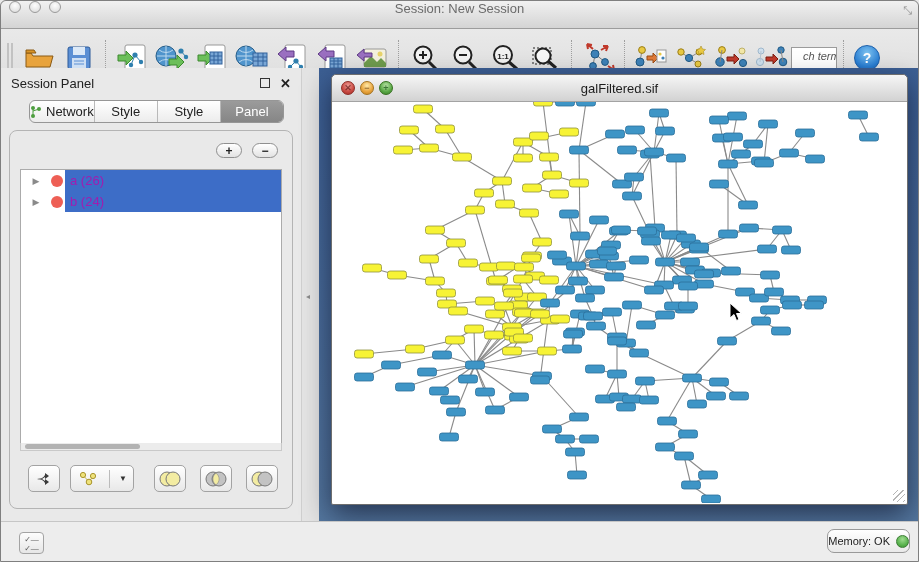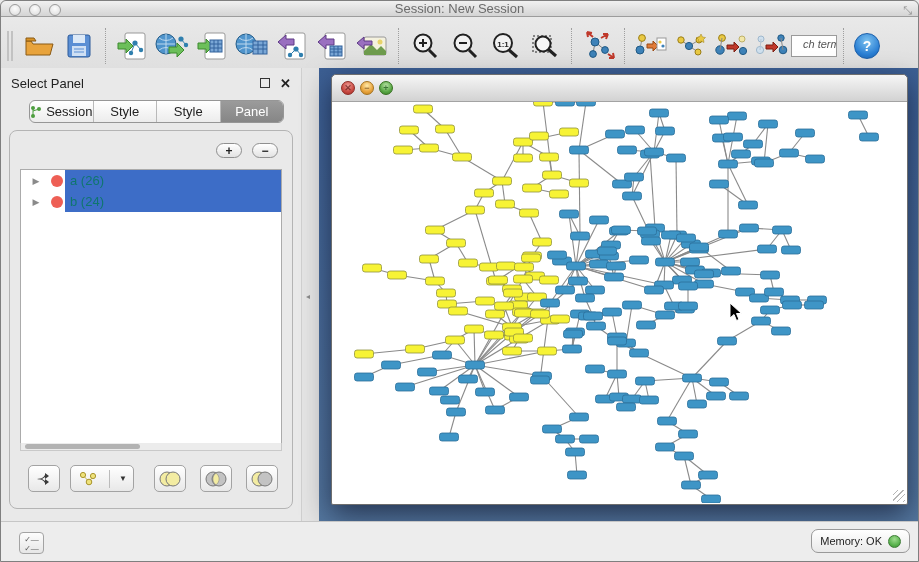--- a/index.html
+++ b/index.html
@@ -1,22 +1,22 @@
 <!DOCTYPE html>
 <html><head>
 <meta charset="utf-8">
 <style>
   * { margin:0; padding:0; box-sizing:border-box; }
   html,body { width:919px; height:562px; overflow:hidden; }
   body { font-family:"Liberation Sans", sans-serif; background:#e9e9e9; position:relative;
          border:1px solid #7f7f7f; border-radius:6px 6px 0 0; }
 
   
-  .titlebar { height:16px; background:linear-gradient(#f1f1f1,#d4d4d4); border-bottom:1px solid #9c9c9c;
-              border-radius:6px 6px 0 0; position:relative; display:flex; align-items:flex-end; }
+  .titlebar { height:28px; background:linear-gradient(#f1f1f1,#d4d4d4); border-bottom:1px solid #9c9c9c;
+              border-radius:6px 6px 0 0; position:relative; display:flex; align-items:flex-start; }
   .traffic { display:flex; gap:8px; margin-left:8px; }
   .tl-circle { width:12px; height:12px; border-radius:50%; border:1px solid #9a9a9a;
                background:radial-gradient(circle at 50% 35%, #fdfdfd, #d9d9d9); }
   .win-title { position:absolute; left:0; right:0; text-align:center; font-size:13px; color:#6b6b6b; }
   .expand-ic { position:absolute; right:6px; top:3px; color:#8f8f8f; font-size:11px; }
 
   
   .toolbar { height:58px; background:linear-gradient(#e9e9e9,#dedede); border-bottom:1px solid #a6a6a6;
              display:flex; align-items:center; padding:0 4px; }
   .grip { width:6px; height:30px; border-left:2px solid #c2c2c2; border-right:2px solid #c2c2c2; margin:0 6px 0 2px; }
@@ -54,21 +54,21 @@
   .pm-btn { width:26px; height:15px; border:1px solid #8f8f8f; border-radius:8px;
             background:linear-gradient(#ffffff,#e3e3e3); font-size:12px; font-weight:bold; color:#222;
             display:flex; align-items:center; justify-content:center; line-height:0; }
 
   .set-list { position:absolute; left:10px; right:10px; top:38px; height:281px; background:#fff;
               border:1px solid #ababab; overflow:hidden; }
   .tree-row { height:21px; display:flex; align-items:center; position:relative; font-size:13px; }
   .tw { width:14px; text-align:center; color:#8a8a8a; font-size:9px; margin-left:8px; }
   .dot { width:12px; height:12px; border-radius:50%; background:#ee5f55; margin:0 5px 0 8px; }
   .row-hl { position:absolute; left:44px; right:0; top:0; bottom:0; background:#3d6dc7; z-index:0; }
-  .tree-row span.lbl { position:relative; z-index:1; padding-left:2px; color:#0f766e; }
+  .tree-row span.lbl { position:relative; z-index:1; padding-left:2px; color:#a21caf; }
   .hscroll { position:absolute; left:10px; right:10px; top:312px; height:8px; background:#ececec;
              border:1px solid #c9c9c9; border-top:none; }
   .hthumb { position:absolute; left:4px; top:1px; width:115px; height:5px; border-radius:3px; background:#b3b3b3; }
 
   .cp-actions { position:absolute; left:18px; right:10px; bottom:16px; height:27px; display:flex; align-items:center; }
   .act-btn { height:27px; border:1px solid #a3a3a3; border-radius:5px; background:linear-gradient(#ffffff,#e8e8e8);
              display:flex; align-items:center; justify-content:center; }
 
   
   .desktop { flex:1; background:linear-gradient(#3c5f94,#54779f); position:relative; }
@@ -88,21 +88,21 @@
   .grip-corner { position:absolute; right:1px; bottom:1px; width:12px; height:12px;
     background:repeating-linear-gradient(135deg, transparent 0 3px, #b5b5b5 3px 4px); }
   .cursor-arrow { position:absolute; left:396px; top:200px; z-index:5; }
 
   
   .statusbar { position:absolute; left:0; right:0; bottom:0; height:40px; background:#ededed;
                border-top:1px solid #c6c6c6; }
   .task-btn { position:absolute; left:18px; top:10px; width:25px; height:22px; border:1px solid #a3a3a3;
               border-radius:4px; background:linear-gradient(#fdfdfd,#e6e6e6);
               font-size:8px; color:#555; line-height:9px; text-align:center; padding-top:2px; }
-  .mem-badge { position:absolute; right:8px; top:7px; height:24px; padding:0 8px; border:1px solid #999;
+  .mem-badge { position:absolute; right:8px; top:7px; height:24px; padding:0 0; border:1px solid #999;
                border-radius:7px; background:linear-gradient(#ffffff,#e9e9e9); display:flex; align-items:center;
                gap:6px; font-size:11px; color:#222; }
   .mem-dot { width:13px; height:13px; border-radius:50%; border:1px solid #3c7d35;
              background:radial-gradient(circle at 50% 30%, #9fdc8f, #55b04a 65%, #3d8a33); }
   svg text { font-family:"Liberation Sans", sans-serif; }
 </style>
 </head>
 <body>
 
 <div class="titlebar">
@@ -289,35 +289,35 @@
   <div class="tb-sep"></div>
   <div class="help-btn">
       <span>?</span>
     </div>
 </div>
 
 <div class="main">
 
   <div class="control-panel">
     <div class="cp-header">
-      <div class="cp-title">Select Panel</div>
+      <div class="cp-title">Session Panel</div>
       <div class="cp-float"></div>
       <div class="cp-close">✕</div>
     </div>
 
     <div class="seg-tabs">
       <div class="seg">
         <svg width="12" height="14" viewBox="0 0 12 14">
             <line x1="3" y1="3" x2="3" y2="11" stroke="#4d9e3f"></line>
             <line x1="3" y1="6" x2="9" y2="4" stroke="#4d9e3f"></line>
             <circle cx="3" cy="3" r="2" fill="#4d9e3f"></circle>
             <circle cx="9" cy="4" r="2" fill="#4d9e3f"></circle>
             <circle cx="3" cy="11" r="2" fill="#4d9e3f"></circle>
           </svg>
-        <span>Session</span>
+        <span>Network</span>
       </div>
       <div class="seg">
           <span>Style</span>
         </div>
       <div class="seg">
           <span>Style</span>
         </div>
       <div class="seg active">
           <span>Panel</span>
         </div>
@@ -393,20 +393,21 @@
   </div>
 
   <div class="desktop">
     <div class="iframe-win">
       <div class="if-titlebar">
         <div class="if-lights">
           <div class="lt red">✕</div>
           <div class="lt yel">−</div>
           <div class="lt grn">+</div>
         </div>
+        <div class="if-title">galFiltered.sif</div>
       </div>
       <div class="if-content">
         <svg id="graph-svg" width="575" height="403">
             <g>
               <line x1="90" y1="7" x2="112" y2="27" stroke="#8a8a8a" stroke-width="1.1"></line>
               <line x1="112" y1="27" x2="129" y2="55" stroke="#8a8a8a" stroke-width="1.1"></line>
               <line x1="76" y1="28" x2="96" y2="46" stroke="#8a8a8a" stroke-width="1.1"></line>
               <line x1="70" y1="48" x2="96" y2="46" stroke="#8a8a8a" stroke-width="1.1"></line>
               <line x1="96" y1="46" x2="129" y2="55" stroke="#8a8a8a" stroke-width="1.1"></line>
               <line x1="129" y1="55" x2="169" y2="79" stroke="#8a8a8a" stroke-width="1.1"></line>

